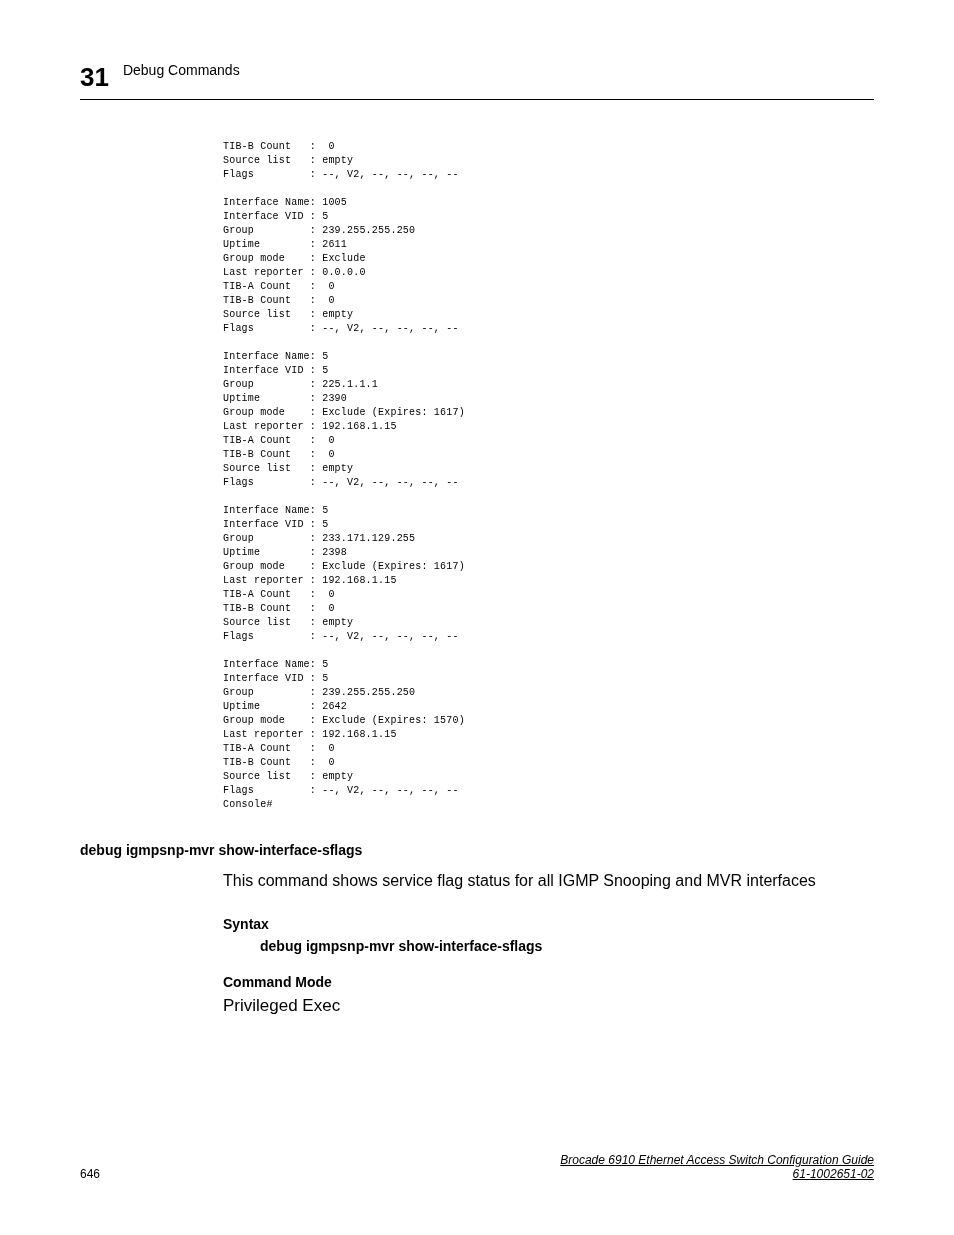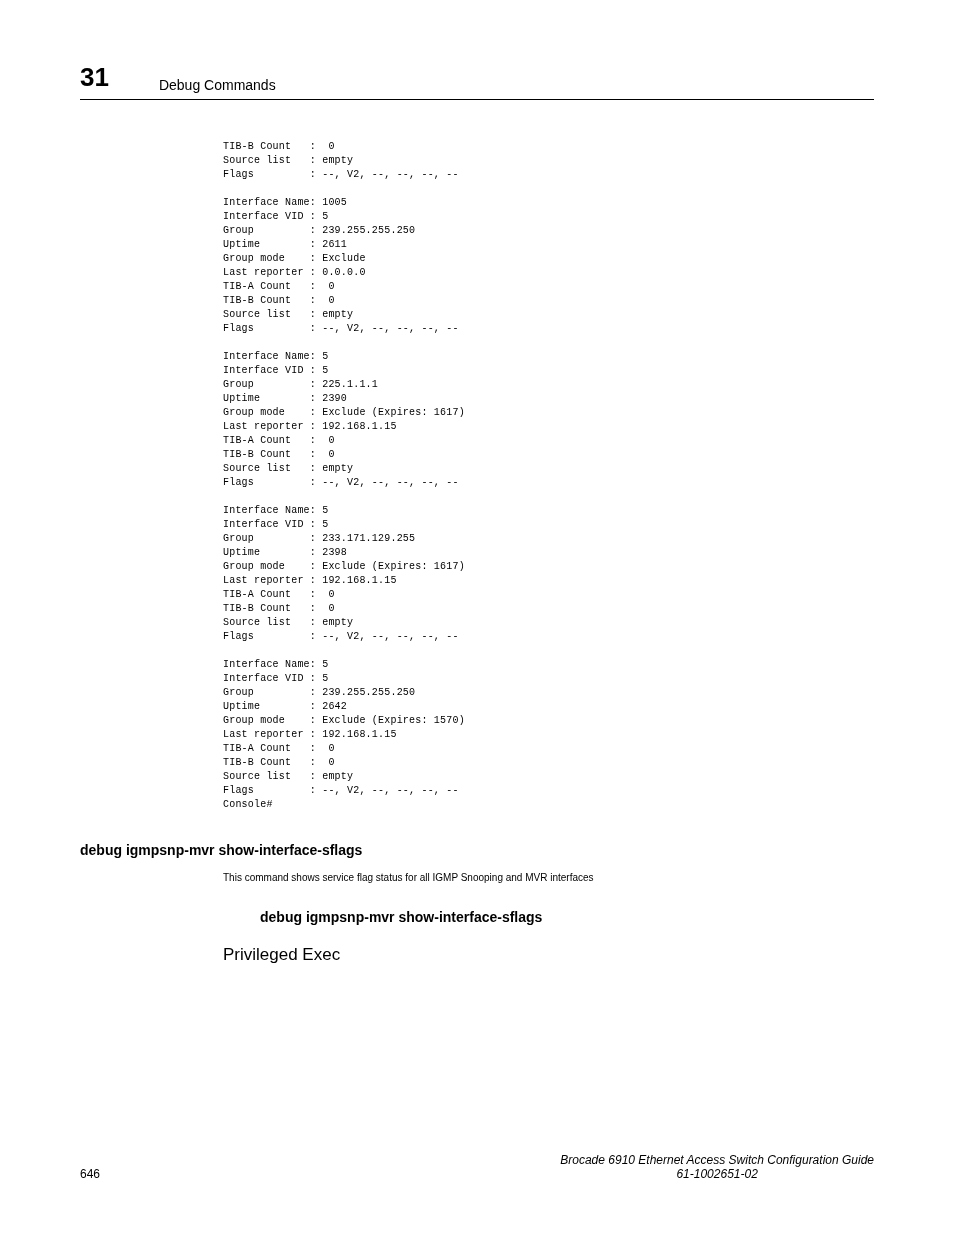--- a/index.html
+++ b/index.html
@@ -13,52 +13,51 @@
     background: #fff;
     box-sizing: border-box;
     position: relative;
   }
   .page {
     padding: 62px 80px 0 80px;
     box-sizing: border-box;
   }
   .header-row {
     display: flex;
-    align-items: flex-end;
+    align-items: flex-start;
     border-bottom: 1px solid #000;
     padding-bottom: 6px;
     margin-bottom: 40px;
   }
   .chapter-num {
     font-size: 26px;
     font-weight: 600;
     font-family: Arial, sans-serif;
     margin-right: 14px;
   }
   .chapter-title {
     font-size: 14px;
     font-family: Arial, sans-serif;
-    margin-left: 36px;
   }
   .code-block {
     font-family: "Courier New", Courier, monospace;
     font-size: 10px;
     white-space: pre;
     line-height: 1.4;
     margin-left: 143px;
     letter-spacing: 0.2px;
   }
   .command-heading {
     font-size: 14px;
     font-weight: 700;
     margin-top: 30px;
     margin-bottom: 14px;
   }
   .description {
-    font-size: 10px;
+    font-size: 16px;
     margin-left: 143px;
     margin-bottom: 26px;
   }
   .sub-heading {
     font-size: 14px;
     font-weight: 700;
     margin-left: 143px;
     margin-top: 20px;
     margin-bottom: 6px;
   }
@@ -78,22 +77,23 @@
     left: 80px;
     right: 80px;
     display: flex;
     justify-content: space-between;
     align-items: flex-end;
     font-size: 12px;
   }
   .footer-left {
   }
   .footer-right {
-    text-align: center;
+    text-align: right;
     font-style: italic;
+    text-decoration: underline;
   }
 </style>
 </head>
 <body>
 
 <div class="page">
 
   <div class="header-row">
     <span class="chapter-num">31</span>
     <span class="chapter-title">Debug Commands</span>
@@ -145,22 +145,24 @@
 TIB-A Count   :  0
 TIB-B Count   :  0
 Source list   : empty
 Flags         : --, V2, --, --, --, --
 Console#</div>
 
   <div class="command-heading">debug igmpsnp-mvr show-interface-sflags</div>
 
   <div class="description">This command shows service flag status for all IGMP Snooping and MVR interfaces</div>
 
+  <div class="sub-heading">Syntax</div>
   <div class="syntax-line">debug igmpsnp-mvr show-interface-sflags</div>
 
+  <div class="sub-heading">Command Mode</div>
   <div class="mode-line">Privileged Exec</div>
 
 </div>
 
 <div class="footer">
   <div class="footer-left">646</div>
   <div class="footer-right">
     <div>Brocade 6910 Ethernet Access Switch Configuration Guide</div>
     <div>61-1002651-02</div>
   </div>

